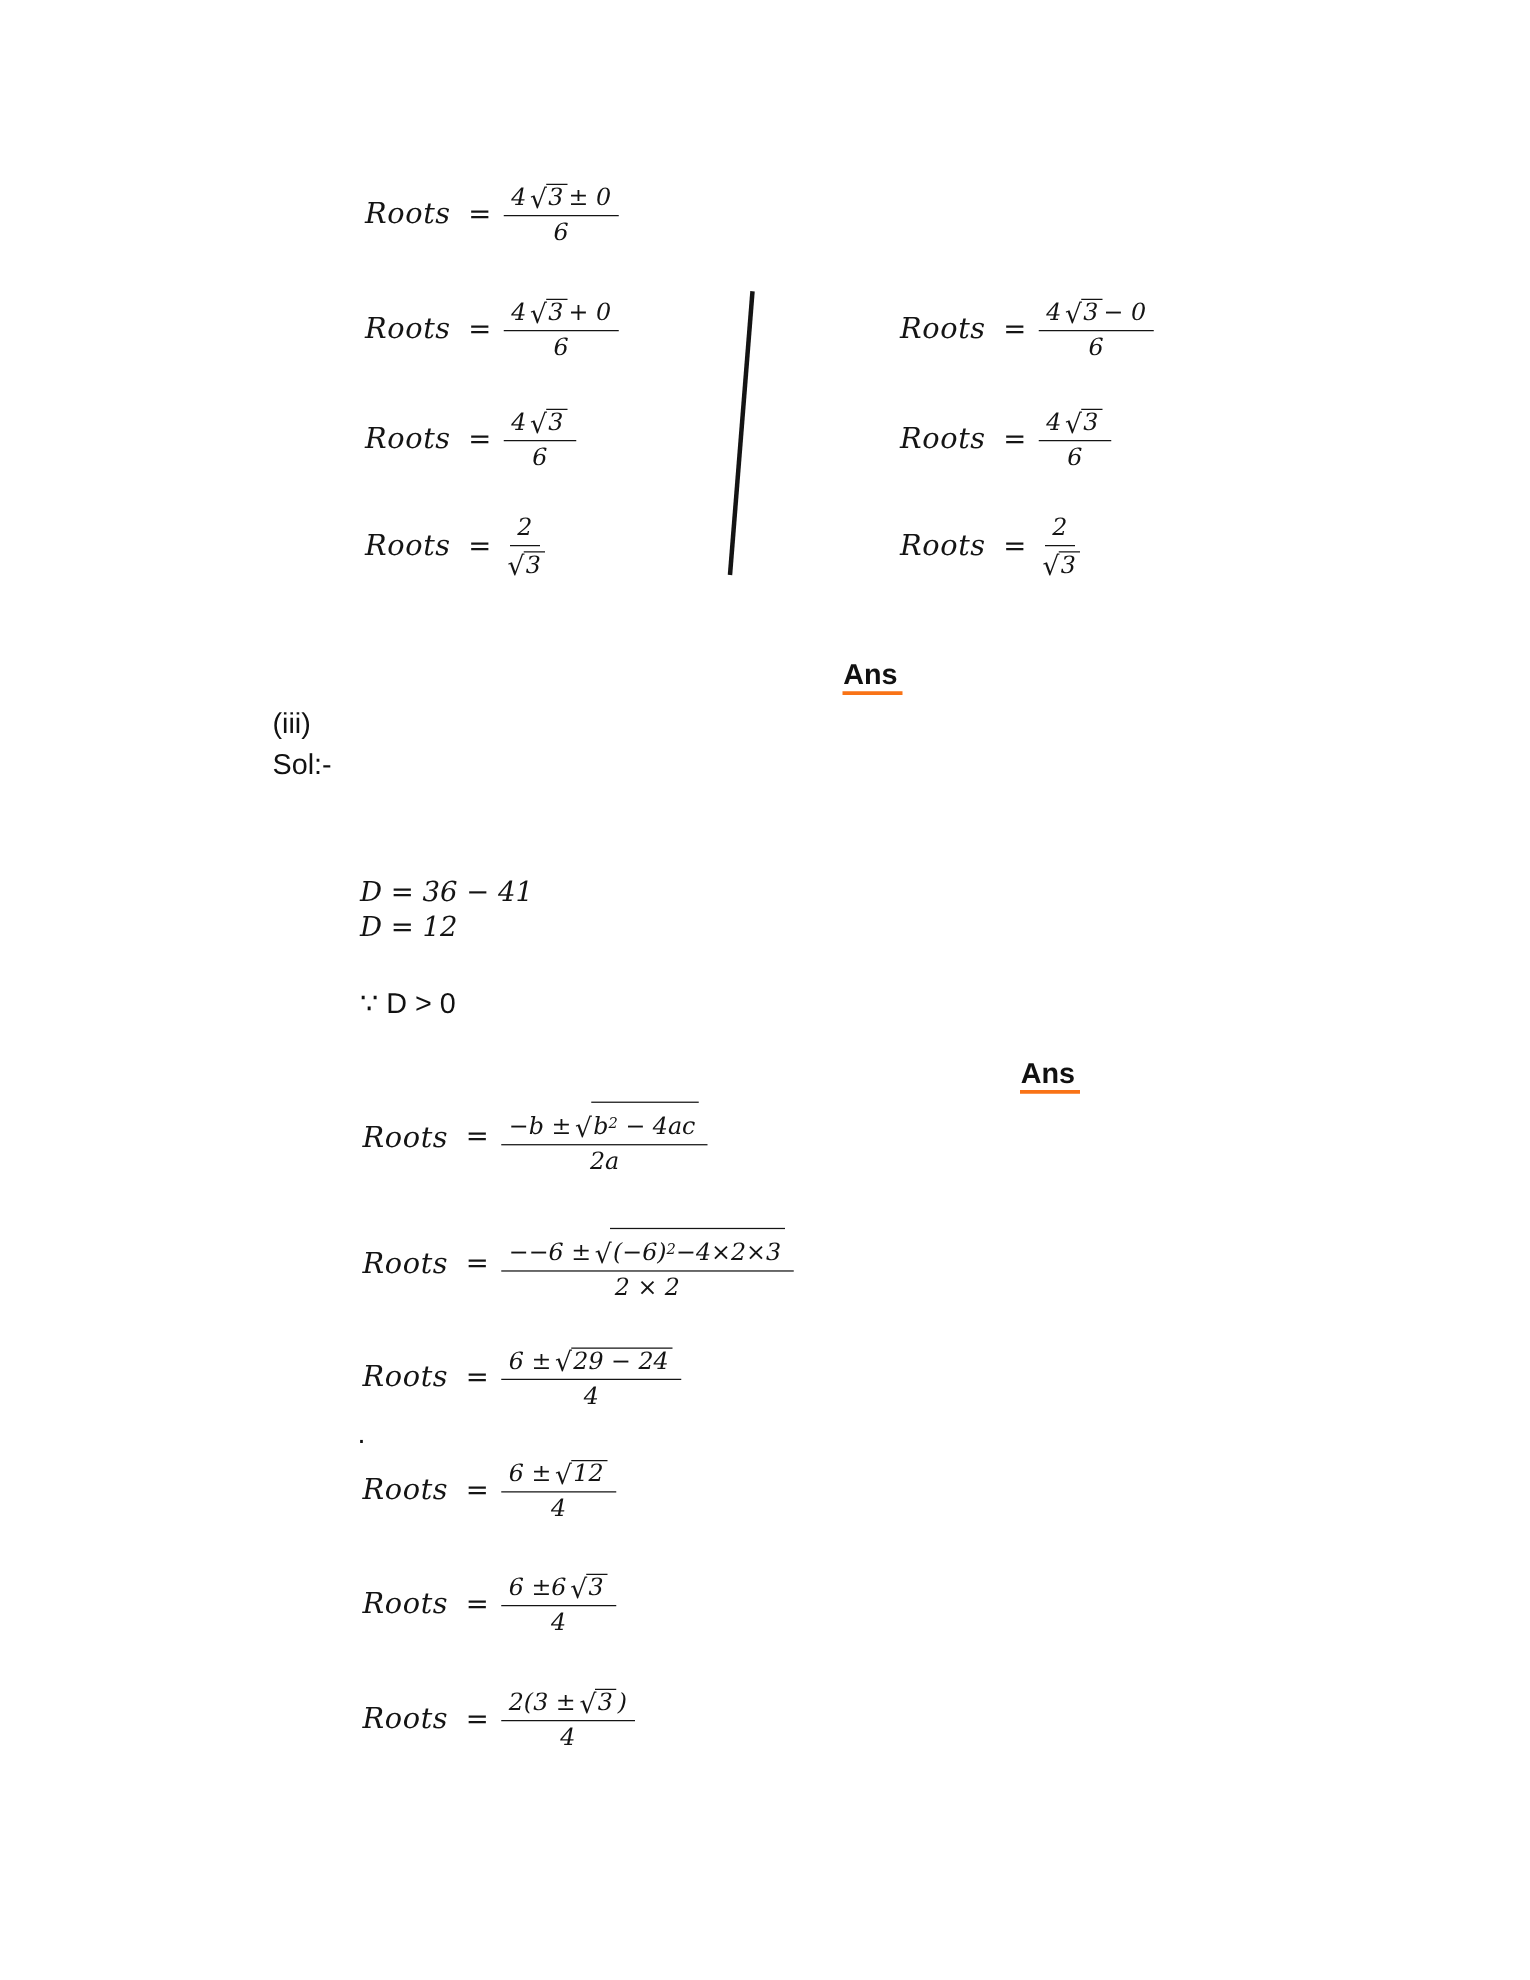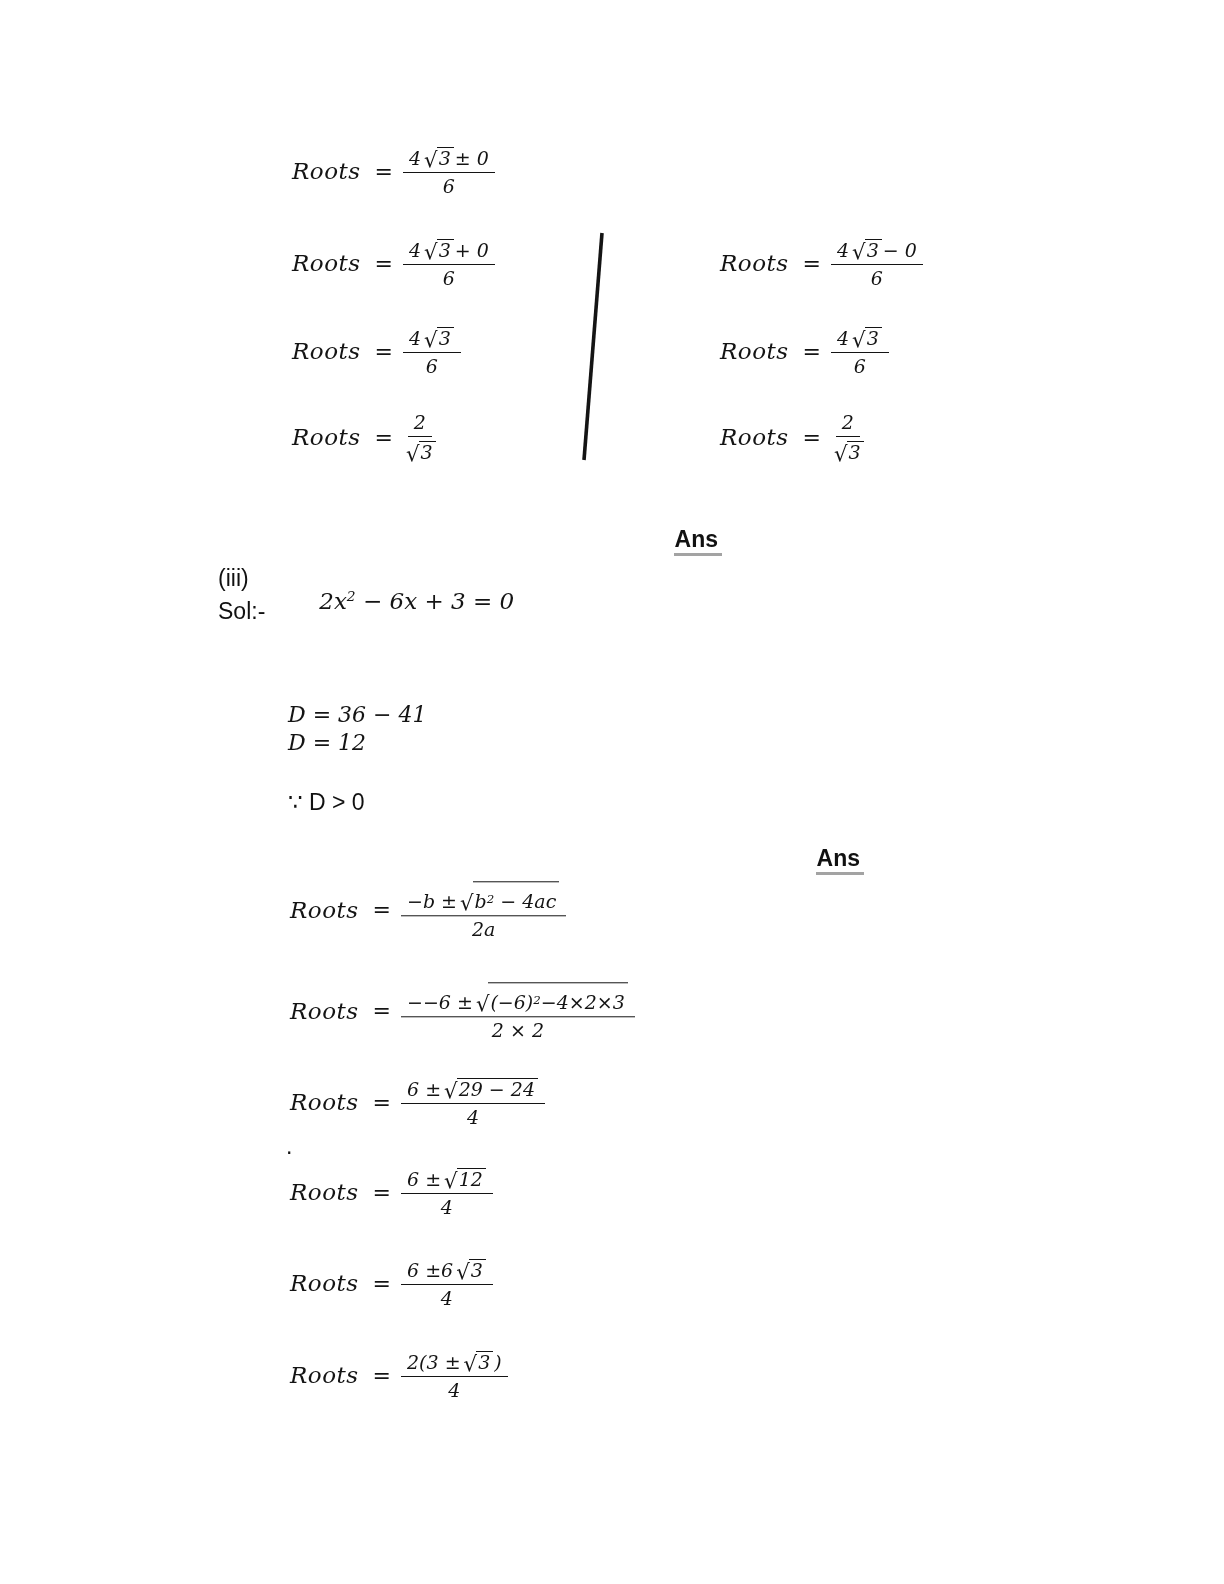--- a/index.html
+++ b/index.html
@@ -20,21 +20,21 @@
   .rad.hs{padding-top:.55em;}
   .rad .sp{position:relative;top:-.5em;font-size:.62em;font-style:italic;}
 
   
   .mline{position:absolute;font-family:"DejaVu Serif",serif;font-style:italic;
          font-size:22px;line-height:1;white-space:pre;color:#141414;}
   .mline .sp{position:relative;top:-.55em;font-size:.6em;}
 
   
   .txt{position:absolute;font-size:23px;line-height:1.15;white-space:pre;color:#111111;}
-  .ansu{font-weight:bold;border-bottom:3px solid #a3a3a3;padding:0 4px 1px 1px;}
+  .ansu{font-weight:bold;border-bottom:3px solid #f97316;padding:0 4px 1px 1px;}
 
   .divider{position:absolute;}
 </style>
 </head>
 <body>
 
 <div class="page">
 
   <div class="eq" style="left:292px;top:171px">
     <span class="lhs">Roots</span>
@@ -149,23 +149,20 @@
   <svg class="divider" style="left:578px;top:230px" width="32" height="234">
     <line x1="24" y1="3" x2="6" y2="230" stroke="#141414" stroke-width="3.6"></line>
   </svg>
 
   <div class="txt" style="left:648px;top:500px">
     <span class="ansu">Ans</span>
   </div>
 
   <div class="txt" style="left:218px;top:565px">(iii)</div>
 
-  <div class="mline" style="left:290px;top:567px;font-size:23px">
-    <span>2x</span><span class="sp">2</span><span> − 6x + 3 = 0</span>
-  </div>
 
   <div class="txt" style="left:218px;top:598px">Sol:-</div>
 
   <div class="mline" style="left:288px;top:704px">D = 36 − 41</div>
   <div class="mline" style="left:288px;top:732px">D = 12</div>
 
   <div class="txt" style="left:288px;top:789px">∵ D &gt; 0</div>
   <div class="txt" style="left:790px;top:819px">
     <span class="ansu">Ans</span>
   </div>

